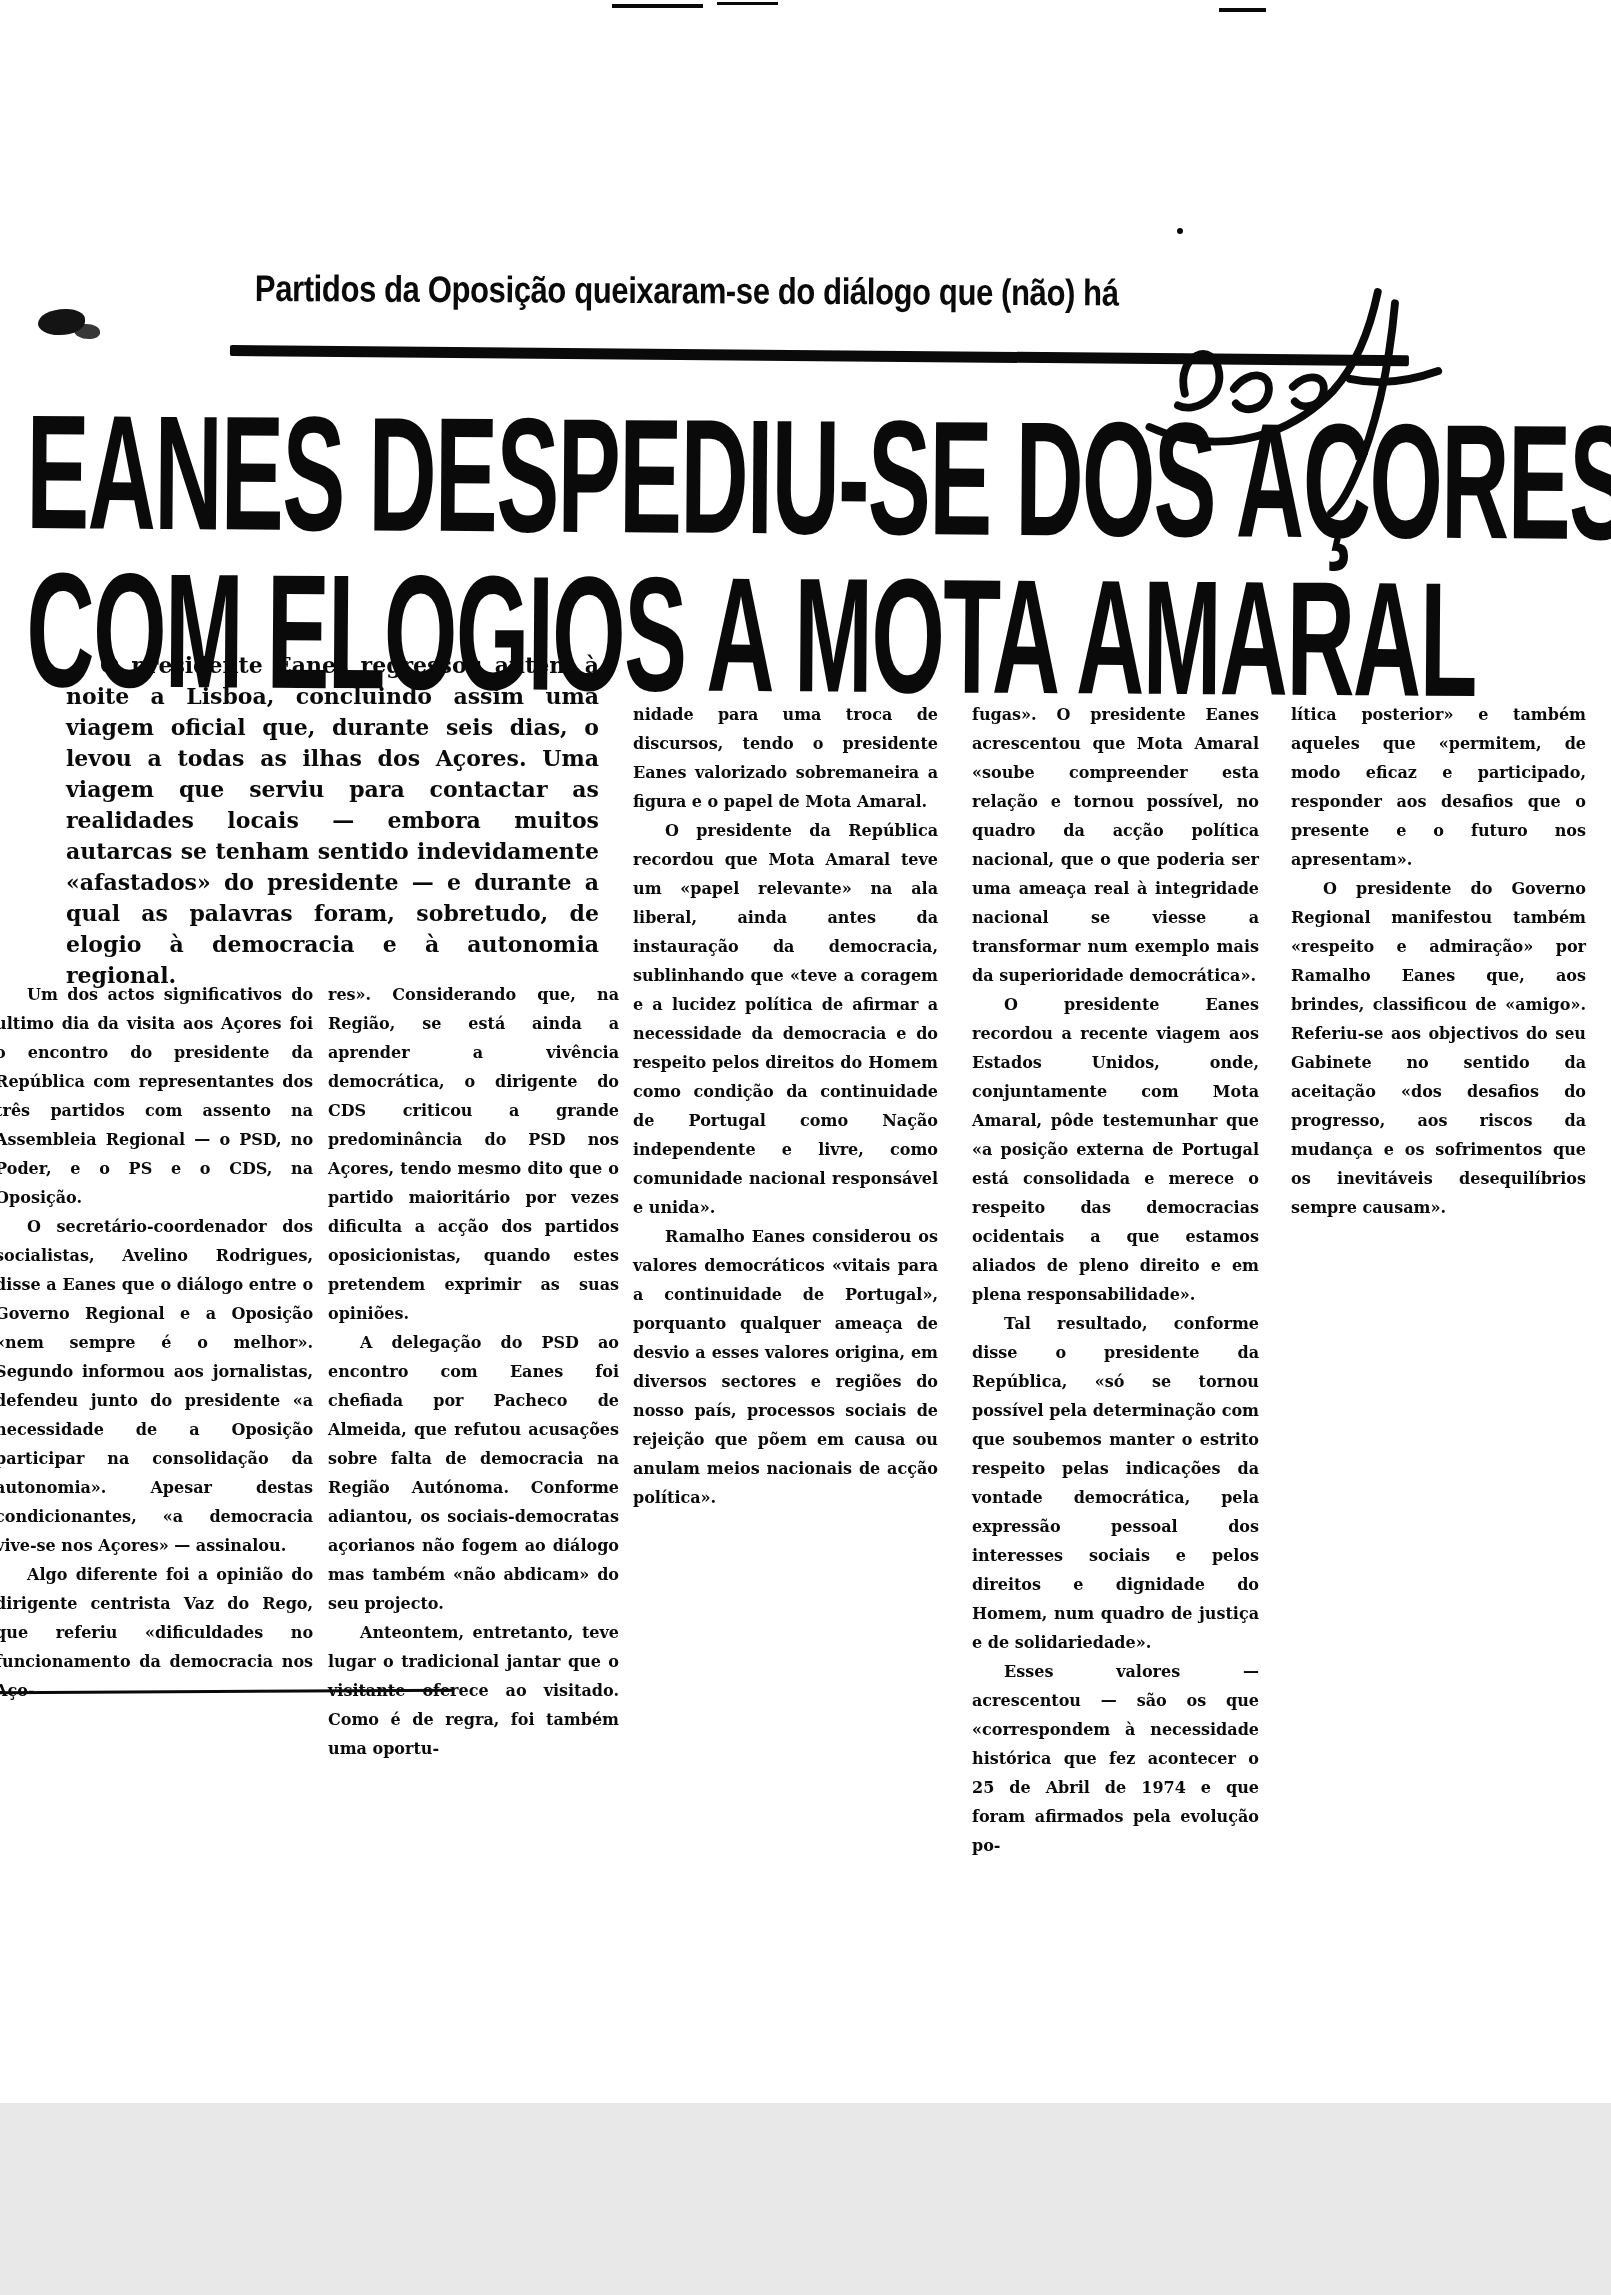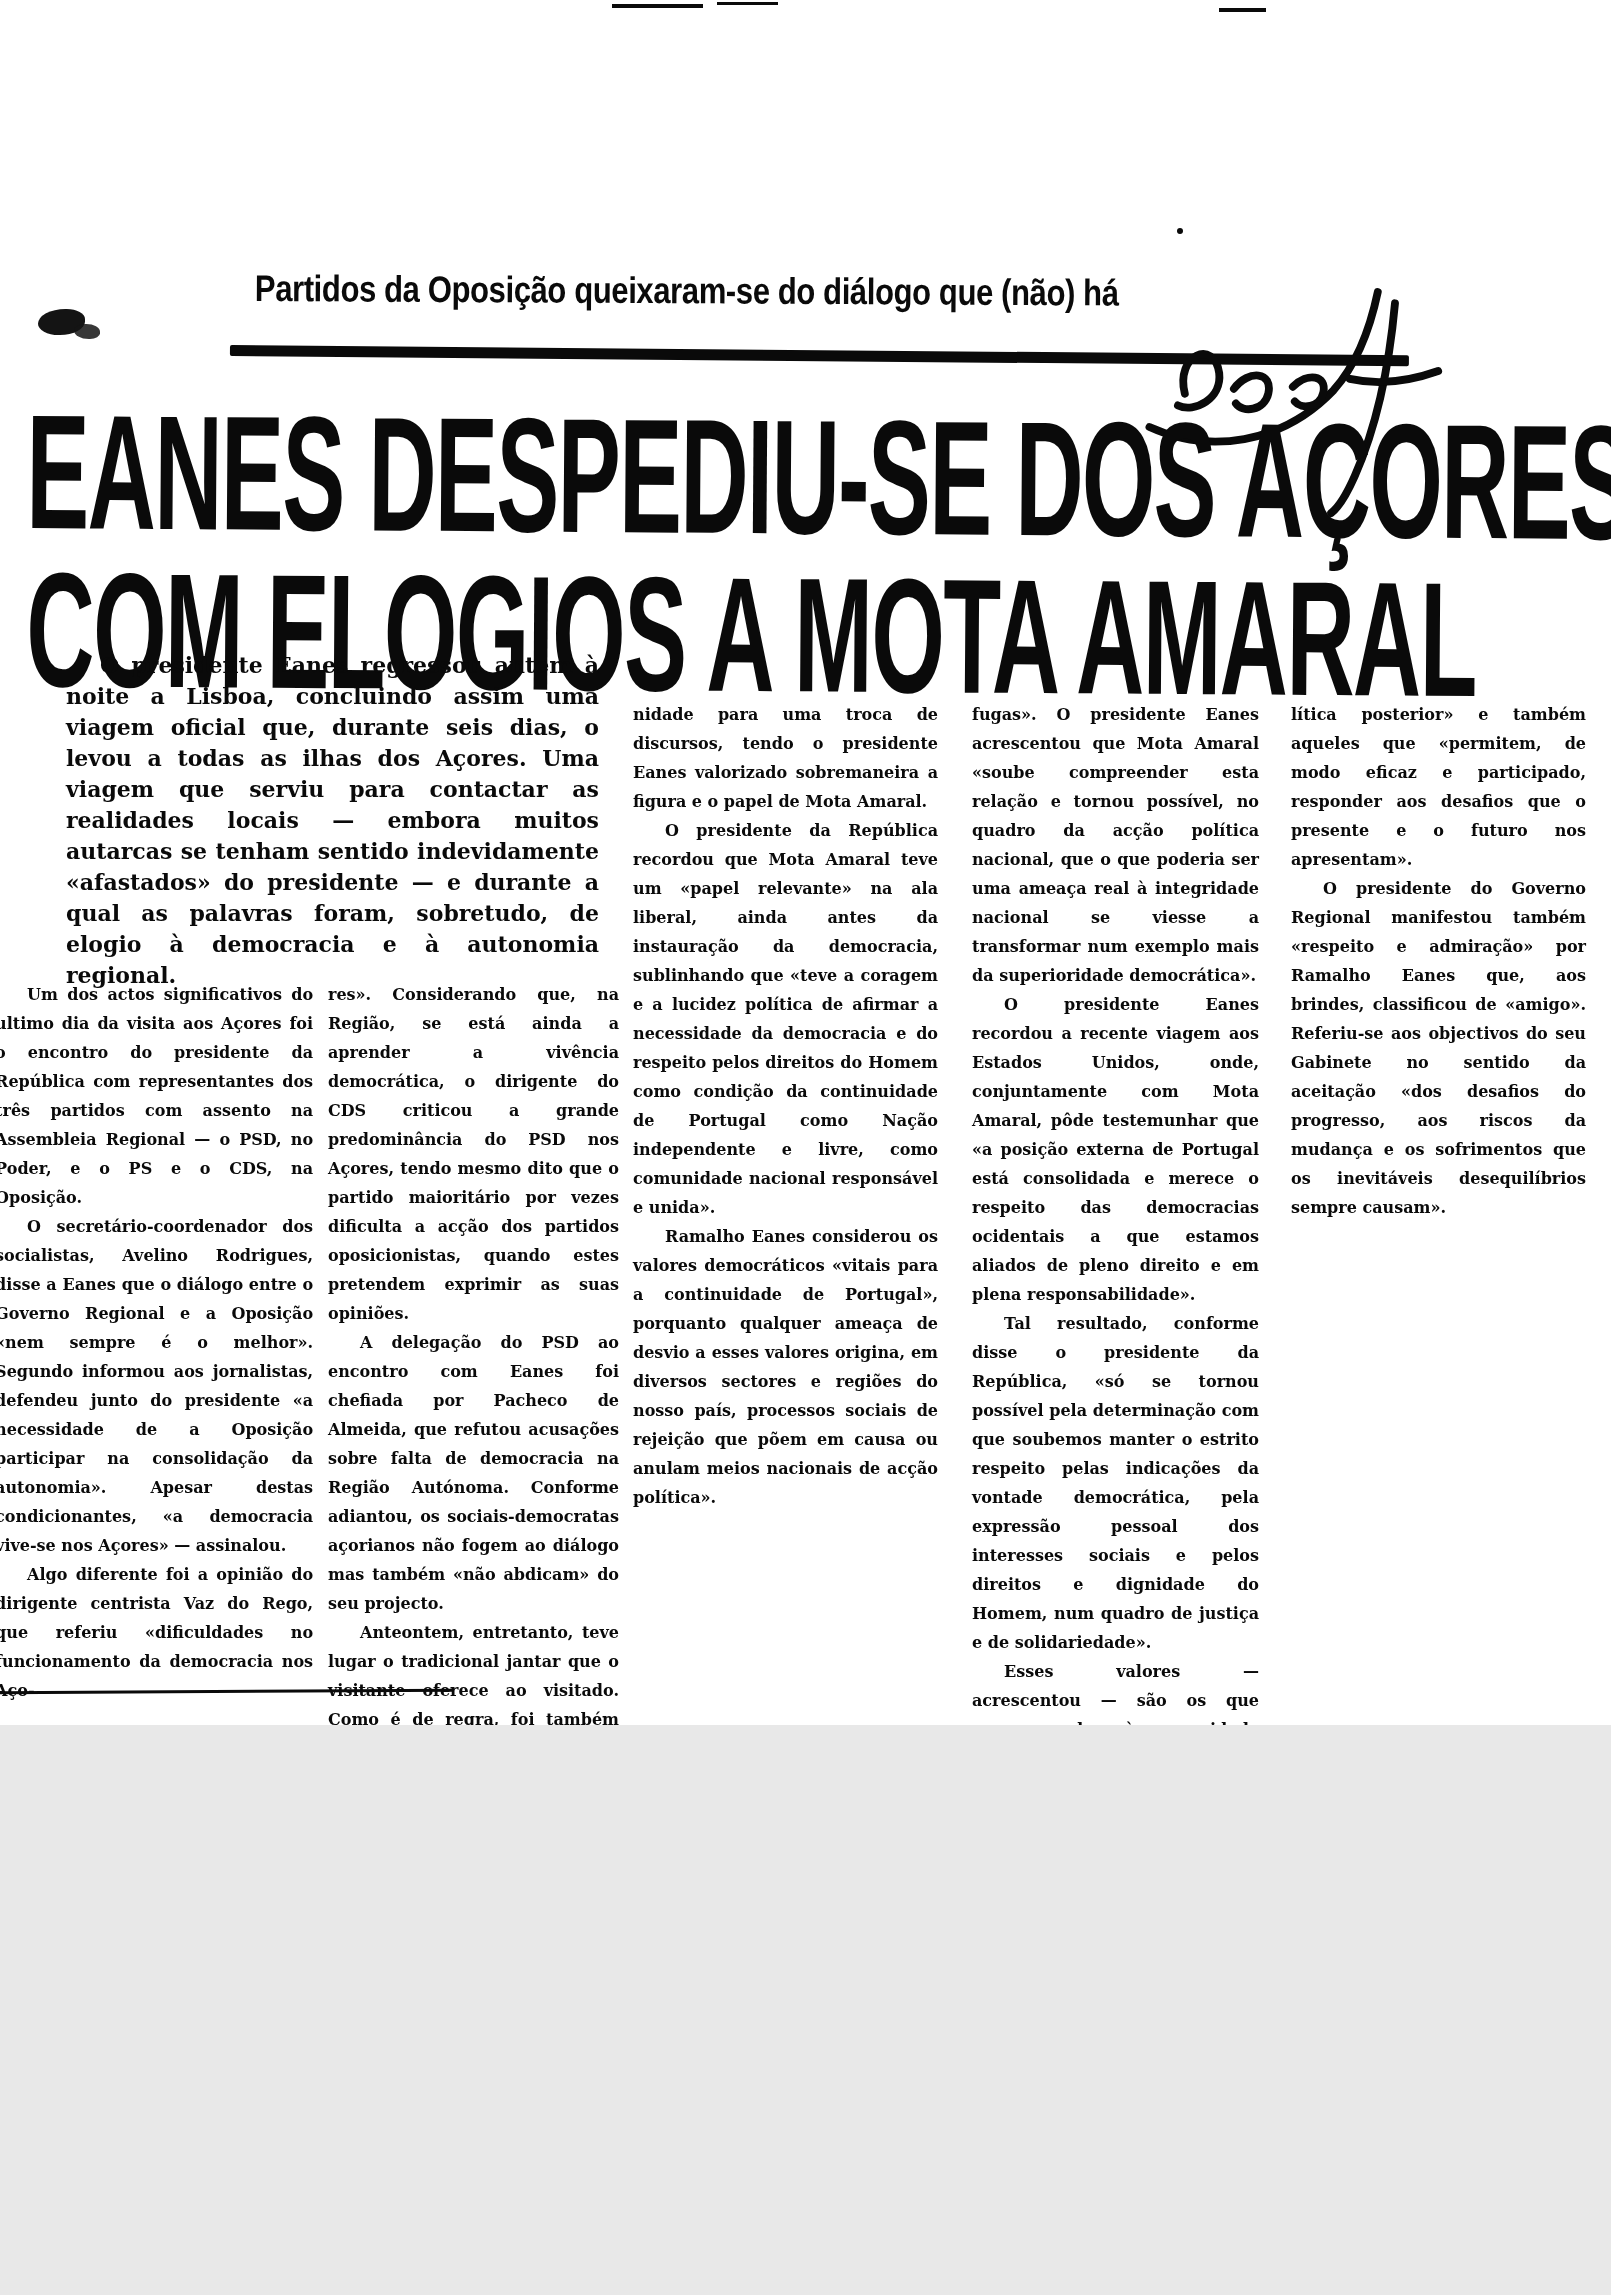--- a/index.html
+++ b/index.html
@@ -1,18 +1,18 @@
 <!DOCTYPE html>
 <html style="font-size:7.9px"><head>
 <meta charset="utf-8">
 <style>
   html,body{margin:0;padding:0;background:#e8e8e8;}
   .page{
     position:relative;
-    width:1612px;height:1725px;
+    width:1612px;height:2103px;
     background:#ffffff;
     overflow:hidden;
     color:#0a0a0a;
     font-family:"DejaVu Serif", serif;
   }
   
   .scan-mark{position:absolute;background:#0a0a0a;}
   .blob{position:absolute;background:#141414;border-radius:60% 40% 55% 45%;}
   .blob.b2{border-radius:45% 55% 40% 60%;opacity:.85;}
 

